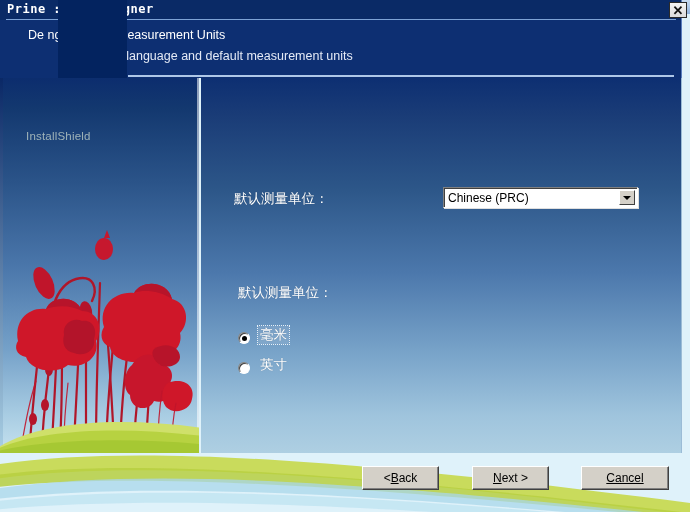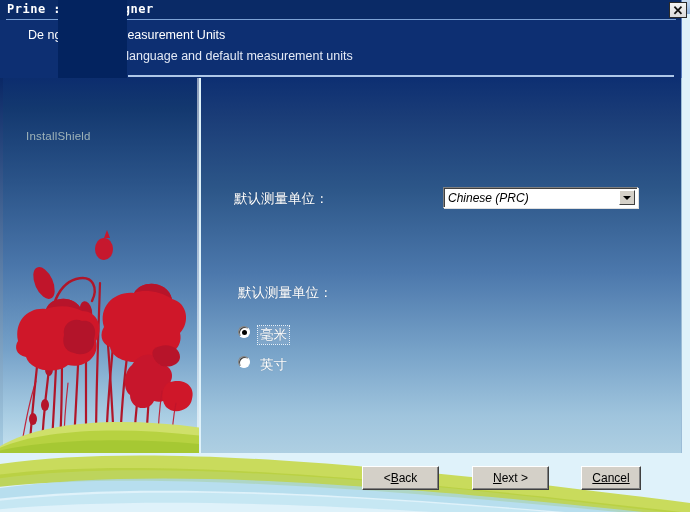--- a/index.html
+++ b/index.html
@@ -163,21 +163,20 @@
     position: absolute;
     left: 242px; top: 109px;
     width: 195px; height: 21px;
     background: #ffffff;
     border-top: 1px solid #808080;
     border-left: 1px solid #808080;
     border-right: 1px solid #ffffff;
     border-bottom: 1px solid #ffffff;
     box-shadow: inset 1px 1px 0 #404040, 1px 1px 0 #dfdfdf;
     cursor: pointer;
-    font-style: italic;
   }
   .combo-text {
     position: absolute;
     left: 4px; top: 3px;
     font-size: 12px;
     color: #000000;
     white-space: nowrap;
   }
   .combo-btn {
     position: absolute;
@@ -195,21 +194,21 @@
     border-left: 4px solid transparent;
     border-right: 4px solid transparent;
     border-top: 4px solid #000000;
   }
 
   
   .radio-row {
     position: absolute;
     left: 37px;
     display: flex;
-    align-items: flex-start;
+    align-items: flex-end;
     cursor: pointer;
     font-family: Liberation Mono, monospace;
   }
   #radio-mm   { top: 248px; }
   #radio-inch { top: 278px; }
 
   .radio-mark {
     width: 12px; height: 12px;
     border-radius: 50%;
     background: #ffffff;
@@ -279,21 +278,21 @@
     display: flex;
     align-items: center;
     justify-content: center;
     font-size: 12px;
     color: #000000;
     cursor: pointer;
     z-index: 5;
   }
   #btn-back   { left: 362px; top: 466px; width: 77px; }
   #btn-next   { left: 472px; top: 466px; width: 77px; }
-  #btn-cancel { left: 581px; top: 466px; width: 60px; text-decoration: underline; }
+  #btn-cancel { left: 581px; top: 466px; width: 88px; text-decoration: underline; }
   .mn { text-decoration: underline; }
 </style>
 </head>
 <body>
 
 <div id="app">
 
   <div class="behind-strip"></div>
 
   <div class="titlebar">

